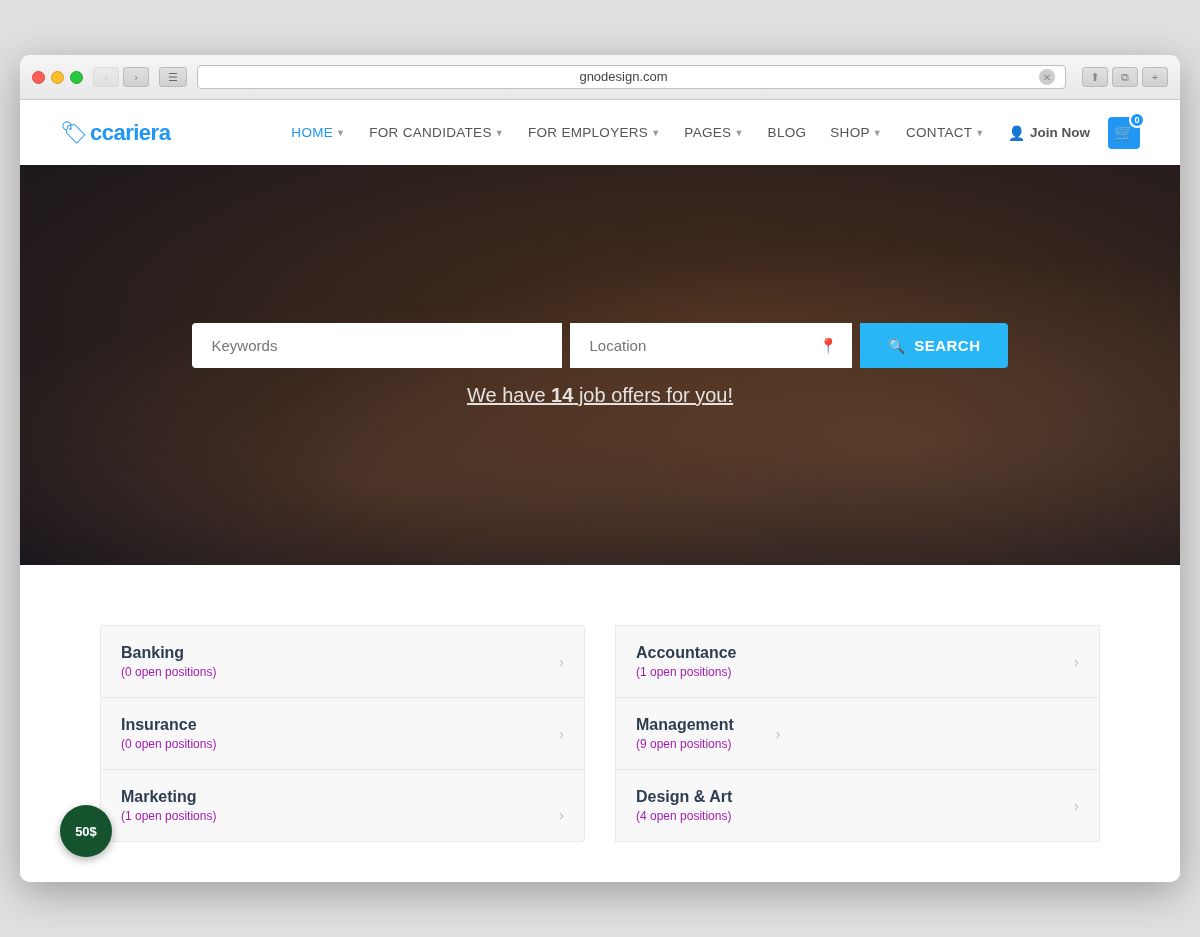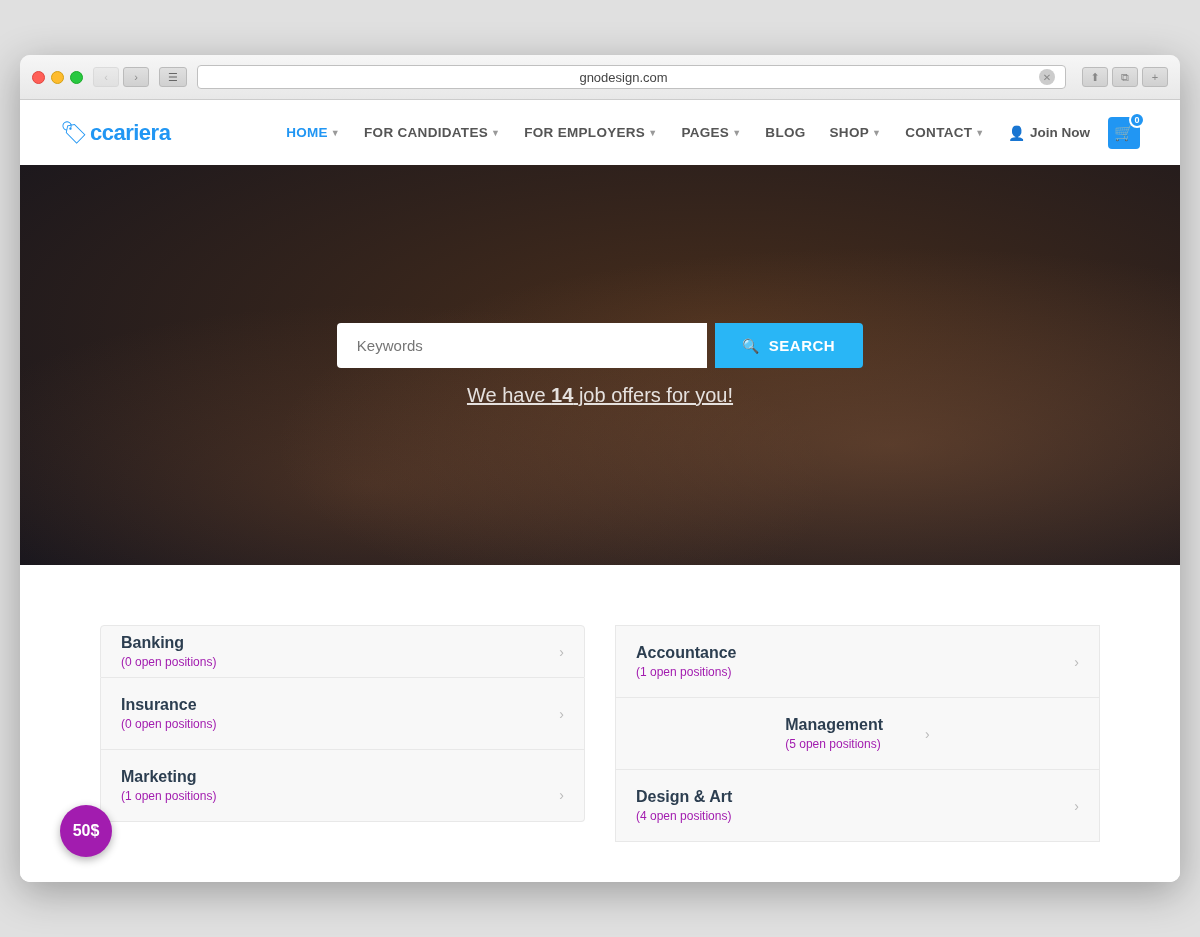--- a/index.html
+++ b/index.html
@@ -10,36 +10,36 @@
     .browser-titlebar { background: linear-gradient(#f6f6f6, #e8e8e8); padding: 10px 12px; display: flex; align-items: center; gap: 10px; border-bottom: 1px solid #ccc; }
     .browser-dots { display: flex; gap: 6px; }
     .dot { width: 13px; height: 13px; border-radius: 50%; }
     .dot-red { background: #ff5f57; border: 1px solid #e0443e; }
     .dot-yellow { background: #febc2e; border: 1px solid #d4a012; }
     .dot-green { background: #28c840; border: 1px solid #1aab29; }
     .browser-nav { display: flex; gap: 4px; }
     .nav-btn { width: 26px; height: 20px; background: linear-gradient(#e0e0e0, #d0d0d0); border: 1px solid #bbb; border-radius: 3px; display: flex; align-items: center; justify-content: center; cursor: pointer; font-size: 11px; color: #888; }
     .nav-btn.disabled { opacity: 0.4; }
     .window-btn { width: 28px; height: 20px; background: linear-gradient(#e0e0e0, #d0d0d0); border: 1px solid #bbb; border-radius: 3px; display: flex; align-items: center; justify-content: center; cursor: pointer; font-size: 11px; color: #666; }
-    .address-bar { flex: 1; background: white; border: 1px solid #c0c0c0; border-radius: 4px; padding: 3px 10px; font-size: 13px; color: #444; text-align: center; display: flex; align-items: center; justify-content: center; }
+    .address-bar { flex: 1; background: white; border: 1px solid #c0c0c0; border-radius: 4px; padding: 3px 10px; font-size: 13px; color: #444; text-align: center; display: flex; align-items: flex-start; justify-content: center; }
     .address-bar span { flex: 1; text-align: center; }
     .close-btn { width: 16px; height: 16px; background: #ccc; border-radius: 50%; display: flex; align-items: center; justify-content: center; font-size: 10px; color: #888; cursor: pointer; }
     .browser-actions { display: flex; gap: 4px; margin-left: 6px; }
 
     
     .page { background: white; overflow: hidden; }
 
     
     .navbar { background: white; padding: 0 40px; height: 65px; display: flex; align-items: center; justify-content: space-between; box-shadow: 0 1px 3px rgba(0,0,0,0.1); }
     .logo { display: flex; align-items: center; gap: 2px; }
     .logo-icon { font-size: 22px; color: #2196f3; }
     .logo-text { font-size: 22px; font-weight: 700; color: #2c3e6b; letter-spacing: -0.5px; }
     .logo-text span { color: #2196f3; }
     .nav-menu { display: flex; align-items: center; gap: 4px; }
-    .nav-item { padding: 8px 10px; font-size: 13.5px; font-weight: 700; color: #555; cursor: pointer; display: flex; align-items: center; gap: 3px; text-transform: uppercase; letter-spacing: 0.3px; white-space: nowrap; }
+    .nav-item { padding: 8px 10px; font-size: 13.5px; font-weight: 400; color: #555; cursor: pointer; display: flex; align-items: center; gap: 3px; text-transform: uppercase; letter-spacing: 0.3px; white-space: nowrap; }
     .nav-item.active { color: #2196f3; }
     .nav-item .chevron { font-size: 9px; color: #999; }
     .nav-join { display: flex; align-items: center; gap: 4px; padding: 8px 10px; font-size: 13.5px; font-weight: 600; color: #555; cursor: pointer; }
     .nav-join .user-icon { font-size: 14px; }
     .cart-btn { position: relative; width: 32px; height: 32px; background: #2196f3; border-radius: 4px; display: flex; align-items: center; justify-content: center; cursor: pointer; margin-left: 4px; }
     .cart-btn .cart-icon { color: white; font-size: 16px; }
     .cart-badge { position: absolute; top: -5px; right: -5px; width: 16px; height: 16px; background: #2196f3; border: 2px solid white; border-radius: 50%; font-size: 9px; color: white; display: flex; align-items: center; justify-content: center; font-weight: bold; }
 
     
     .hero { position: relative; height: 400px; background: linear-gradient(rgba(0,0,0,0.55), rgba(0,0,0,0.55)), #4a3728; display: flex; flex-direction: column; align-items: center; justify-content: center; overflow: hidden; }
@@ -67,21 +67,21 @@
     
     .categories { padding: 60px 80px 40px; background: white; }
     .section-title { text-align: center; font-size: 32px; font-weight: 600; color: #2c3e50; margin-bottom: 40px; }
     .categories-grid { display: grid; grid-template-columns: 1fr 1fr; gap: 0 30px; }
     .category-info { }
     .category-name { font-size: 16px; font-weight: 600; color: #2c3e50; margin-bottom: 3px; }
     .category-count { font-size: 12px; color: #a21caf; }
     .category-arrow { color: #bbb; font-size: 14px; }
 
     
-    .floating-badge { position: fixed; bottom: 80px; left: 60px; width: 52px; height: 52px; background: #a21caf; border-radius: 50%; display: flex; align-items: center; justify-content: center; color: white; font-size: 16px; font-weight: 700; box-shadow: 0 3px 8px rgba(0,0,0,0.3); z-index: 999; }
+    .floating-badge { position: fixed; bottom: 80px; left: 60px; width: 52px; height: 52px; background: #14532d; border-radius: 50%; display: flex; align-items: center; justify-content: center; color: white; font-size: 13px; font-weight: 700; box-shadow: 0 3px 8px rgba(0,0,0,0.3); z-index: 999; }
 
     .col-wrap { display: flex; flex-direction: column; }
     .col-item { border: 1px solid #e8e8e8; background: #f8f8f8; }
     .col-item + .col-item { border-top: none; gap: 42px; }
 
     .left-items .col-item:first-child { border-radius: 4px 4px 0 0; }
     .left-items .col-item:last-child { border-radius: 0 0 4px 4px; }
   </style>
 </head>
 <body>
@@ -155,36 +155,40 @@
         </div>
       </div>
     </div>
 
     <div class="hero">
       <div class="hero-bg"></div>
       <div class="hero-overlay"></div>
       <div class="hero-content">
         <div class="search-row">
           <input class="search-input" type="text" placeholder="Keywords" style="">
+          <div class="location-wrapper">
+            <input class="location-input-field" type="text" placeholder="Location" style="">
+            <span class="location-pin">📍</span>
+          </div>
           <button class="search-btn">
             <span class="search-icon-btn">🔍</span>
             <span>SEARCH</span>
           </button>
         </div>
         <p class="hero-sub">
           <span>We have </span><strong>14</strong><span> job offers for you!</span>
         </p>
       </div>
     </div>
 
     <div class="categories">
       <div class="categories-grid">
 
         <div class="col-wrap left-items">
-          <div class="col-item" style="display:flex;align-items:center;justify-content:space-between;padding:8px 20px;">
+          <div class="col-item" style="display:flex;align-items:center;justify-content:space-between;padding:18px 20px;">
             <div class="category-info">
               <div class="category-name">Banking</div>
               <div class="category-count">(0 open positions)</div>
             </div>
             <span class="category-arrow">›</span>
           </div>
           <div class="col-item" style="display:flex;align-items:center;justify-content:space-between;padding:18px 20px;">
             <div class="category-info">
               <div class="category-name">Insurance</div>
               <div class="category-count">(0 open positions)</div>
@@ -201,24 +205,24 @@
         </div>
 
         <div class="col-wrap">
           <div class="col-item" style="display:flex;align-items:center;justify-content:space-between;padding:18px 20px;">
             <div class="category-info">
               <div class="category-name">Accountance</div>
               <div class="category-count">(1 open positions)</div>
             </div>
             <span class="category-arrow">›</span>
           </div>
-          <div class="col-item" style="display:flex;align-items:center;justify-content:center;padding:18px 20px;">
+          <div class="col-item" style="display:flex;align-items:center;justify-content:flex-start;padding:18px 20px;">
             <div class="category-info">
               <div class="category-name">Management</div>
-              <div class="category-count">(5 open positions)</div>
+              <div class="category-count">(9 open positions)</div>
             </div>
             <span class="category-arrow">›</span>
           </div>
           <div class="col-item" style="display:flex;align-items:center;justify-content:space-between;padding:18px 20px;">
             <div class="category-info">
               <div class="category-name">Design &amp; Art</div>
               <div class="category-count">(4 open positions)</div>
             </div>
             <span class="category-arrow">›</span>
           </div>

